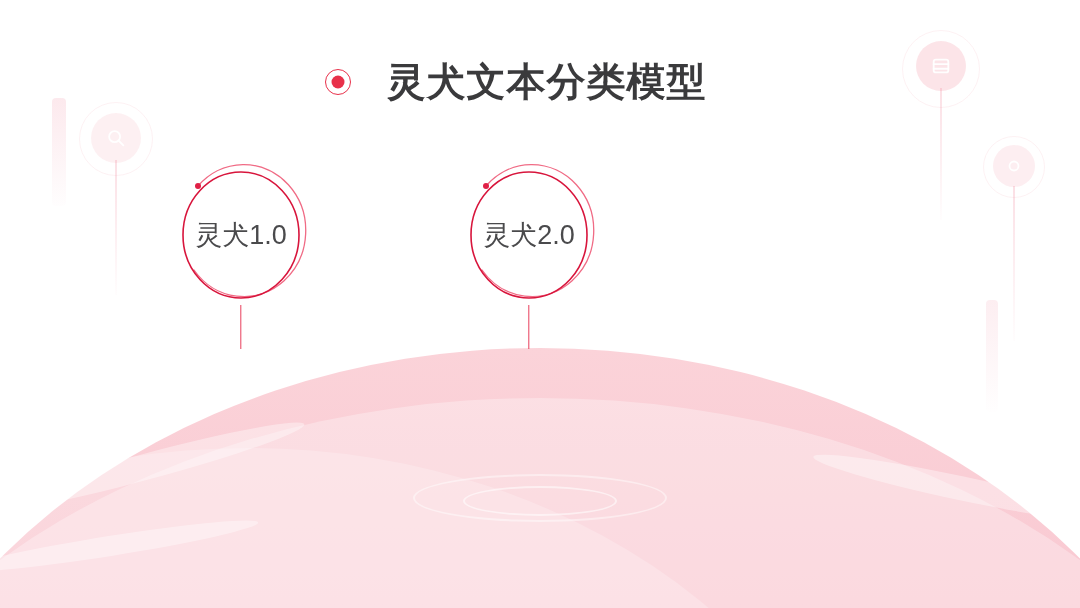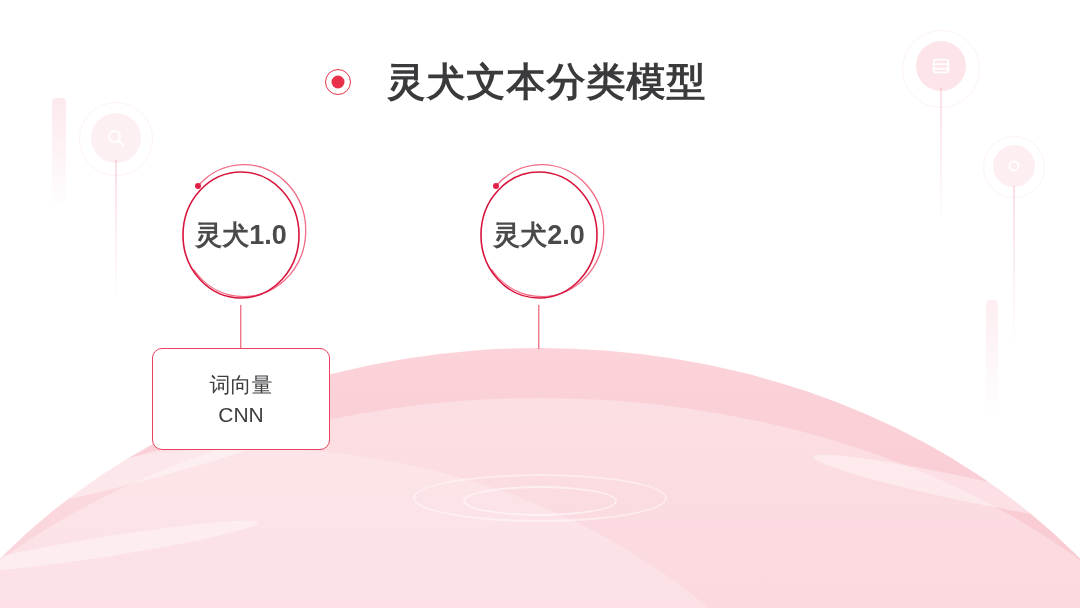--- a/index.html
+++ b/index.html
@@ -177,21 +177,21 @@
     white-space: nowrap;
   }
 
   
   .node {
     position: absolute;
     top: 160px;
     width: 180px;
   }
   .node-1 { left: 151px; }
-  .node-2 { left: 449px; }
+  .node-2 { left: 439px; }
   .node-3 { left: 750px; }
 
   .circle-wrap {
     position: relative;
     width: 180px;
     height: 150px;
   }
   .circle-wrap svg {
     position: absolute;
     left: 0;
@@ -201,21 +201,21 @@
   .circle-label {
     position: absolute;
     left: 0;
     top: 0;
     width: 180px;
     height: 150px;
     display: flex;
     align-items: center;
     justify-content: center;
     font-size: 27px;
-    font-weight: bold;
+    font-weight: normal;
     color: #4a4a4c;
     letter-spacing: 0px;
     white-space: nowrap;
   }
 
   .connector {
     position: absolute;
     left: 50%;
     transform: translateX(-50%);
     top: 145px;
@@ -319,24 +319,20 @@
 
         <path d="M 40 20 A 62 66 0 1 1 36 104" fill="none" stroke="#f06b85" stroke-width="1.3" stroke-linecap="round" transform="translate(7,6)"></path>
 
         <ellipse cx="90" cy="75" rx="58" ry="63" fill="none" stroke="#d8153c" stroke-width="1.6"></ellipse>
 
         <circle cx="47" cy="26" r="3" fill="#e02046"></circle>
       </svg>
       <div class="circle-label">灵犬1.0</div>
     </div>
     <div class="connector"></div>
-    <div class="card">
-      <div class="line">词向量</div>
-      <div class="line">CNN</div>
-    </div>
   </div>
 
   <div class="node node-2">
     <div class="circle-wrap">
       <svg width="180" height="150" viewBox="0 0 180 150">
         <path d="M 40 20 A 62 66 0 1 1 36 104" fill="none" stroke="#f06b85" stroke-width="1.3" stroke-linecap="round" transform="translate(7,6)"></path>
         <ellipse cx="90" cy="75" rx="58" ry="63" fill="none" stroke="#d8153c" stroke-width="1.6"></ellipse>
         <circle cx="47" cy="26" r="3" fill="#e02046"></circle>
       </svg>
       <div class="circle-label">灵犬2.0</div>

